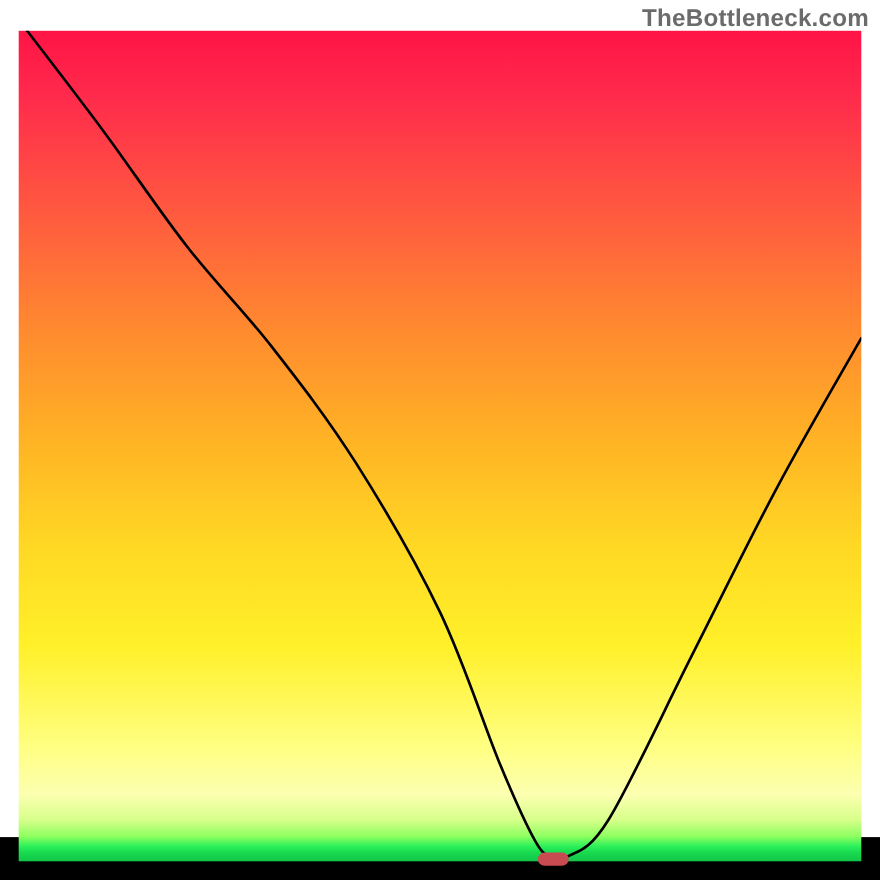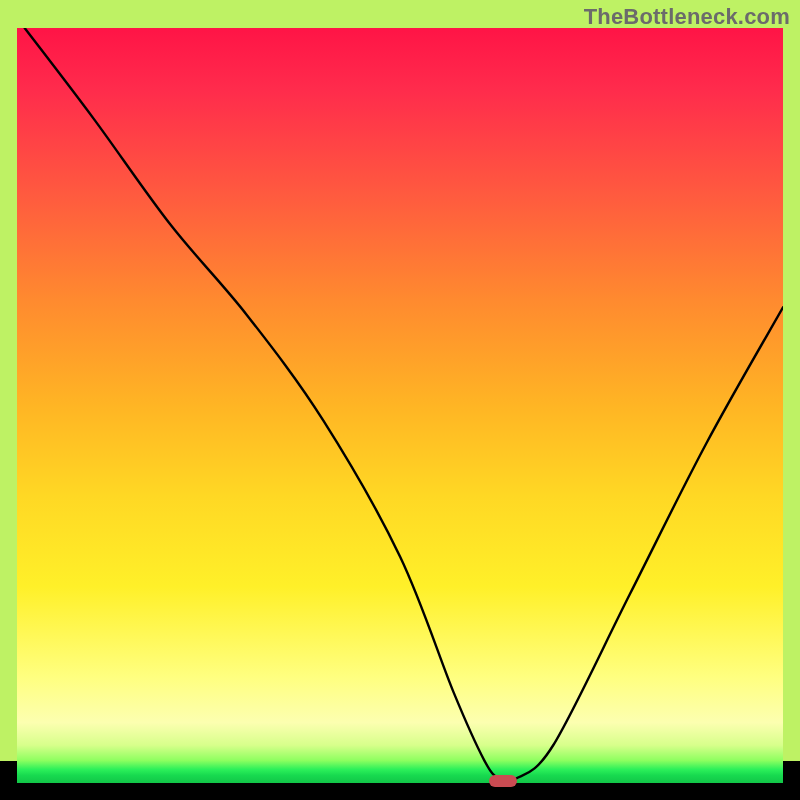--- a/index.html
+++ b/index.html
@@ -8,21 +8,21 @@
     width: 800px;
     height: 800px;
     background: #000;
     overflow: hidden;
     font-family: Arial, Helvetica, sans-serif;
   }
   .frame {
     position: relative;
     width: 800px;
     height: 761px;
-    background: #bef264;
+    background: #ffffff;
   }
   .watermark {
     position: absolute;
     top: 4px;
     right: 10px;
     color: #6b6b6b;
     font-size: 22px;
     font-weight: 600;
     letter-spacing: 0.2px;
     z-index: 20;

